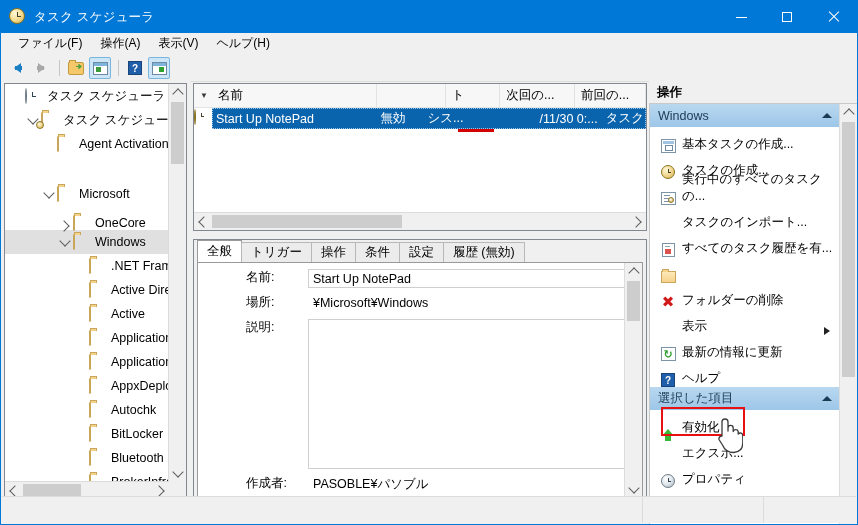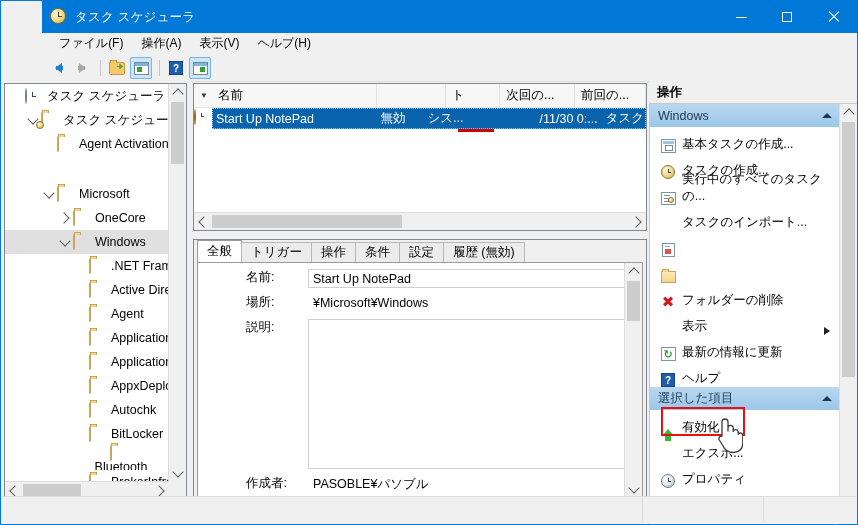--- a/index.html
+++ b/index.html
@@ -3,21 +3,21 @@
 <meta charset="utf-8">
 <style>
   html,body{margin:0;padding:0;}
   body{
     width:858px;height:525px;overflow:hidden;
     font-family:"Liberation Sans","DejaVu Sans",sans-serif;
     font-size:12px;color:#000;background:#f0f0f0;
   }
   #app{
     position:relative;width:858px;height:525px;box-sizing:border-box;
-    border:1px solid #0078d7;background:#f0f0f0;padding-left:41px;
+    border:1px solid #0078d7;background:#f0f0f0;
   }
   
   .titlebar{
     height:32px;background:#0078d7;color:#fff;display:flex;align-items:center;
     position:relative;
   }
   .title-icon{width:18px;height:18px;margin-left:8px;margin-right:7px;position:relative;flex:none;}
   .clock{
     width:16px;height:16px;border-radius:50%;
     background:radial-gradient(circle at 35% 32%,#fff9d8 0%,#f2d98a 55%,#c9a63e 100%);
@@ -272,21 +272,21 @@
               <span class="t-ico"><span class="fold"></span></span>
               <span class="tlabel">Agent Activation R</span>
             </div>
             <div class="tnode" style="padding-left: 36px; margin-top: 26px;">
               <span class="twist">
                 <span class="chev down"></span>
               </span>
               <span class="t-ico"><span class="fold"></span></span>
               <span class="tlabel">Microsoft</span>
             </div>
-            <div class="tnode" style="padding-left: 52px;">
+            <div class="tnode" style="padding-left: 52px; align-items: flex-end;">
               <span class="twist">
                 <span class="chev right"></span>
               </span>
               <span class="t-ico"><span class="fold"></span></span>
               <span class="tlabel">OneCore</span>
             </div>
             <div class="tnode sel" style="padding-left: 52px;">
               <span class="twist">
                 <span class="chev down"></span>
               </span>
@@ -299,21 +299,21 @@
               <span class="tlabel">.NET Framev</span>
             </div>
             <div class="tnode" style="padding-left: 68px;">
               <span class="twist"></span>
               <span class="t-ico"><span class="fold"></span></span>
               <span class="tlabel">Active Direc</span>
             </div>
             <div class="tnode" style="padding-left: 68px;">
               <span class="twist"></span>
               <span class="t-ico"><span class="fold"></span></span>
-              <span class="tlabel">Agent</span>
+              <span class="tlabel">Active</span>
             </div>
             <div class="tnode" style="padding-left: 68px;">
               <span class="twist"></span>
               <span class="t-ico"><span class="fold"></span></span>
               <span class="tlabel">Application</span>
             </div>
             <div class="tnode" style="padding-left: 68px;">
               <span class="twist"></span>
               <span class="t-ico"><span class="fold"></span></span>
               <span class="tlabel">Application</span>
@@ -326,21 +326,21 @@
             <div class="tnode" style="padding-left: 68px;">
               <span class="twist"></span>
               <span class="t-ico"><span class="fold"></span></span>
               <span class="tlabel">Autochk</span>
             </div>
             <div class="tnode" style="padding-left: 68px;">
               <span class="twist"></span>
               <span class="t-ico"><span class="fold"></span></span>
               <span class="tlabel">BitLocker</span>
             </div>
-            <div class="tnode" style="padding-left: 68px; flex-direction: column;">
+            <div class="tnode" style="padding-left: 68px;">
               <span class="twist"></span>
               <span class="t-ico"><span class="fold"></span></span>
               <span class="tlabel">Bluetooth</span>
             </div>
             <div class="tnode" style="padding-left: 68px;">
               <span class="twist"></span>
               <span class="t-ico"><span class="fold"></span></span>
               <span class="tlabel">BrokerInfras</span>
             </div>
             <div class="tnode" style="padding-left: 68px;">
@@ -495,20 +495,21 @@
               <span>実行中のすべてのタスクの...</span>
             </div>
             <div class="act-item">
               <span class="act-ico"></span>
               <span>タスクのインポート...</span>
             </div>
             <div class="act-item">
               <span class="act-ico">
                 <span class="i-hist"></span>
               </span>
+              <span>すべてのタスク履歴を有...</span>
             </div>
             <div class="act-item">
               <span class="act-ico">
                 <span class="i-foldery"></span>
               </span>
             </div>
             <div class="act-item">
               <span class="act-ico">
                 <span class="i-x">✖</span>
               </span>

